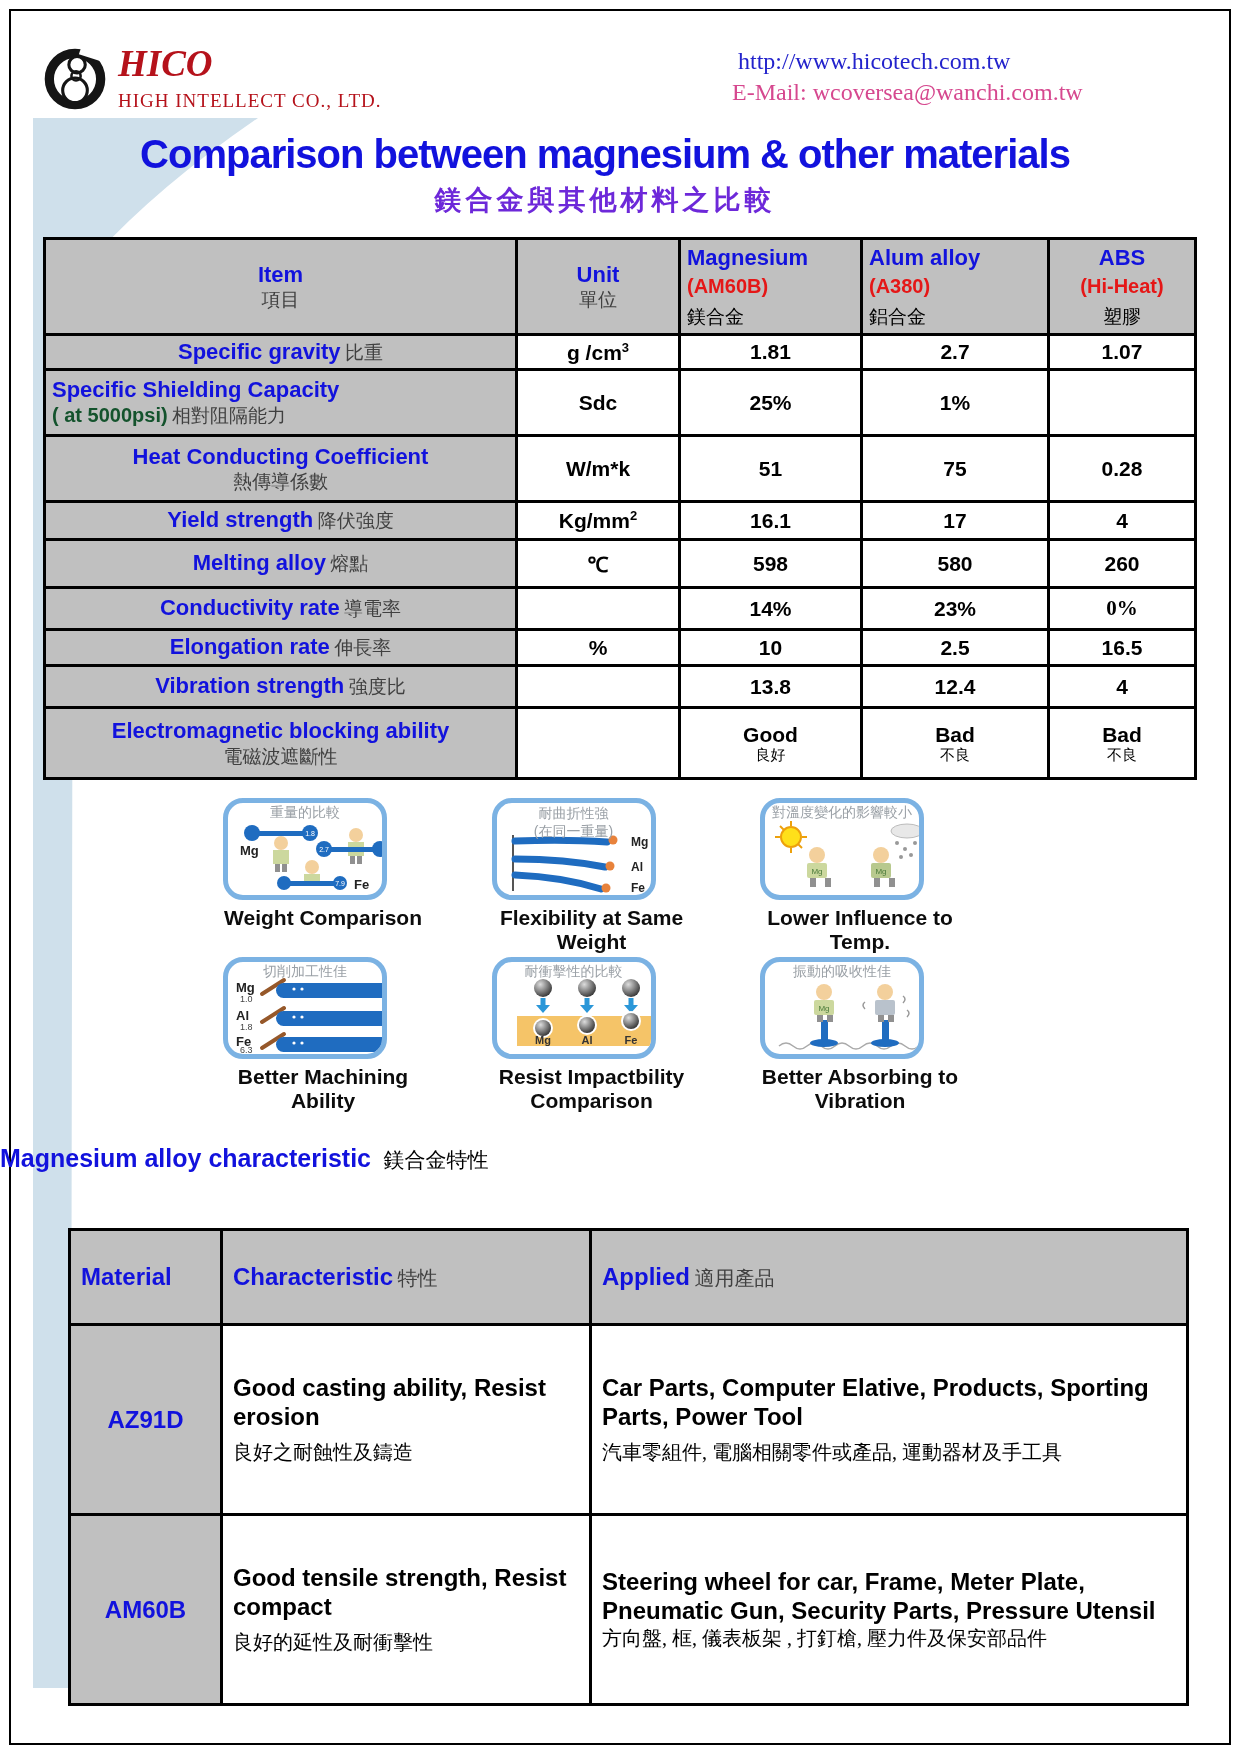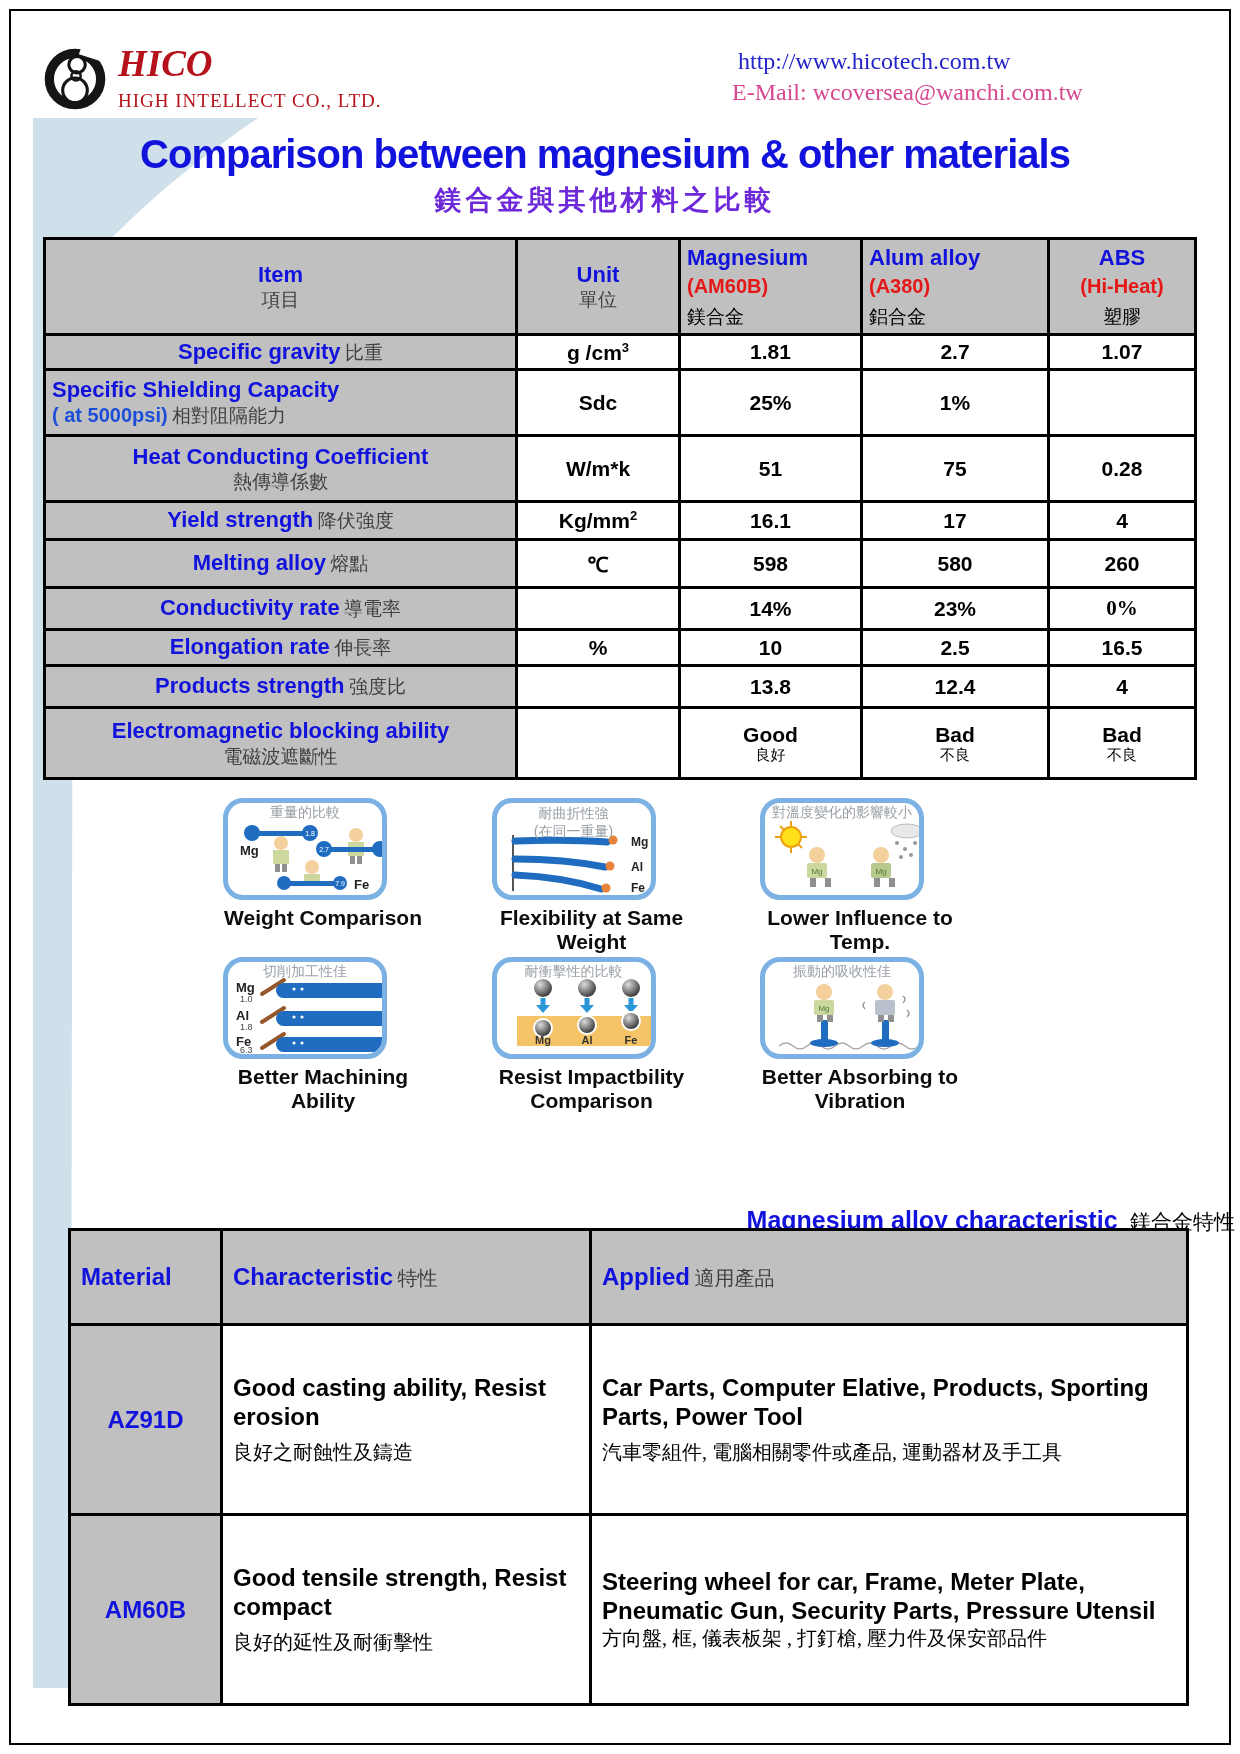--- a/index.html
+++ b/index.html
@@ -26,21 +26,21 @@
             font-family:"Liberation Serif",serif;font-weight:bold;font-size:27px;color:#6d28d9;letter-spacing:4px;}
 
   
   table.cmp{position:absolute;left:43px;top:237px;width:1151px;table-layout:fixed;
             border-collapse:collapse;background:#fff;z-index:1;}
   table.cmp td{border:3px solid #000;padding:2px 6px;vertical-align:middle;overflow:hidden;}
   td.item{background:#c0c0c0;text-align:center;}
   td.item.left{text-align:left;}
   .en{color:#1212dd;font-weight:bold;font-size:22px;}
   .zh{color:#404040;font-family:"Liberation Serif",serif;font-size:19px;}
-  .red{color:#1d4ed8;font-weight:bold;font-size:20px;}
+  .red{color:#14532d;font-weight:bold;font-size:20px;}
   .blk{display:block;line-height:1.25;}
   td.unit,td.val{background:#fff;text-align:center;font-weight:bold;font-size:21px;color:#000;}
   td.unit sup{font-size:13px;}
   .serifcell{font-family:"Liberation Serif",serif;font-weight:normal;font-size:23px;}
   .val-zh{display:block;font-weight:normal;font-family:Liberation Serif, serif;font-size:15px;line-height:1.1;text-align:center;}
   td.hh{background:#c0c0c0;}
   .hmat{vertical-align:middle;}
   .hmat .nm{display:block;color:#1212dd;font-weight:bold;font-size:22px;line-height:1.2;}
   .hmat .gr{display:block;color:#e51717;font-weight:bold;font-size:20px;line-height:1.25;margin:2px 0 8px;}
   .hmat .cz{display:block;color:#000;font-family:"Liberation Serif",serif;font-size:19px;line-height:1.1;}
@@ -54,21 +54,21 @@
   .row1{top:798px;} .row2{top:957px;}
   .card-block{width:188px;text-align:center;}
   .card{position:relative;width:164px;height:102px;box-sizing:border-box;border:5px solid #7bb2e3;
         border-radius:20px;background:#fff;overflow:hidden;}
   .card-title{position:absolute;top:2px;left:0;width:100%;text-align:center;color:#9aa0a6;
               font-size:14px;line-height:1.1;z-index:2;}
   .card svg{position:absolute;left:0;bottom:0;}
   .caption{width:200px;margin:6px auto 0;font-weight:bold;font-size:21px;line-height:1.12;color:#0c0c0c;}
 
   
-  .sec-title{position:absolute;left:0;top:1206px;width:1235px;text-align:right;}
+  .sec-title{position:absolute;left:0;top:1144px;width:1235px;text-align:left;}
   .sec-title .en2{font-weight:bold;font-size:25px;color:#1212dd;}
   .sec-title .zh2{font-family:"Liberation Serif",serif;font-size:21px;color:#000;margin-left:8px;}
 
   table.chr{position:absolute;left:68px;top:1228px;width:1118px;table-layout:fixed;
             border-collapse:collapse;background:#fff;z-index:1;}
   table.chr td{border:3px solid #000;padding:4px 10px;vertical-align:middle;}
   td.chh{background:#c0c0c0;text-align:left;}
   .chh .en{font-size:24px;}
   .chh .zh{font-size:20px;}
   td.mat{background:#c0c0c0;text-align:center;color:#1212dd;font-weight:bold;font-size:24px;}
@@ -213,21 +213,21 @@
           <span class="zh">伸長率</span>
         </td>
         <td class="unit">%</td>
         <td class="val">10</td>
         <td class="val">2.5</td>
         <td class="val">16.5</td>
       </tr>
 
       <tr class="rh42">
         <td class="item">
-          <span class="en">Products strength</span>
+          <span class="en">Vibration strength</span>
           <span class="zh">強度比</span>
         </td>
         <td class="unit"></td>
         <td class="val">13.8</td>
         <td class="val">12.4</td>
         <td class="val">4</td>
       </tr>
 
       <tr class="rh71">
         <td class="item">

